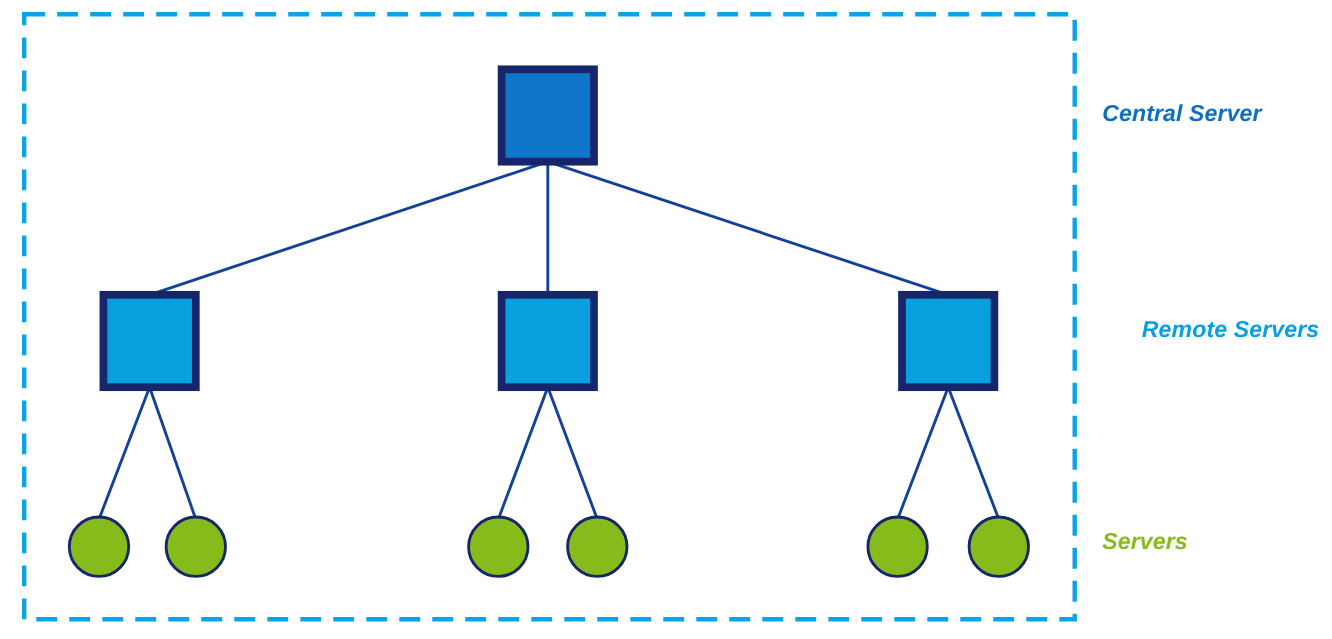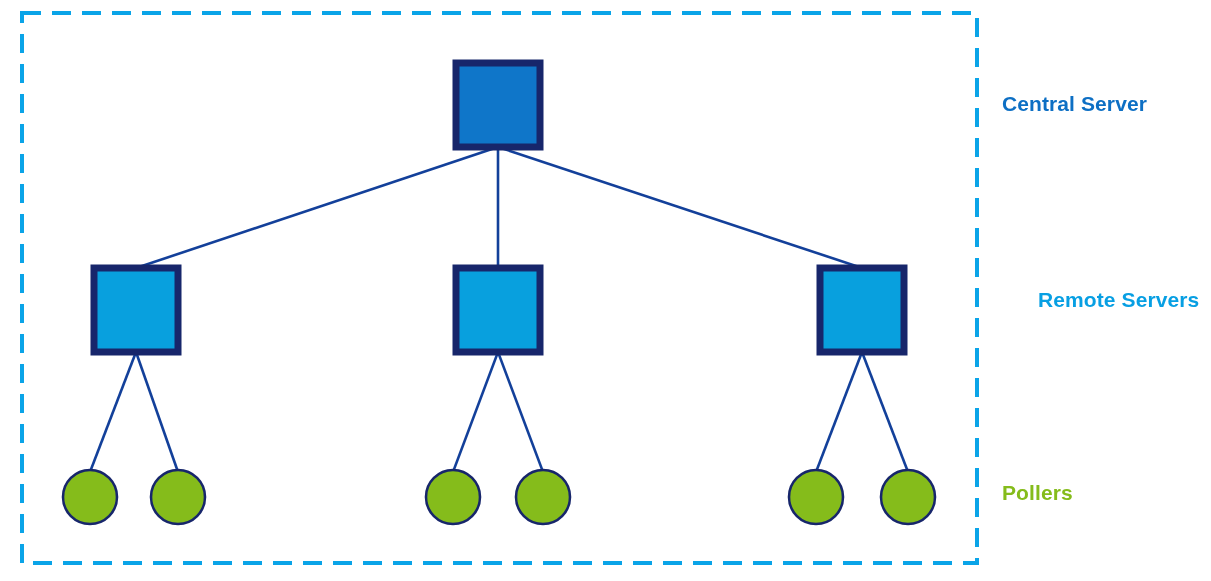--- a/index.html
+++ b/index.html
@@ -9,20 +9,21 @@
   }
   body {
     font-family: "Liberation Sans", sans-serif;
   }
   #canvas {
     position: relative;
     width: 1211px;
     height: 577px;
     background: #ffffff;
     overflow: hidden;
+    font-style: italic;
   }
   #diagram-svg {
     position: absolute;
     left: 0;
     top: 0;
     width: 1211px;
     height: 581px;
   }
   .tier-label {
     position: absolute;
@@ -69,15 +70,15 @@
         <circle cx="816" cy="497" r="27" fill="#85bc1b" stroke="#17266b" stroke-width="2.6"></circle>
         <circle cx="908" cy="497" r="27" fill="#85bc1b" stroke="#17266b" stroke-width="2.6"></circle>
       </g>
 
   </svg>
 
   <div class="tier-label" id="label-central">Central Server</div>
 
   <div class="tier-label" id="label-remote">Remote Servers</div>
 
-  <div class="tier-label" id="label-pollers">Pollers</div>
+  <div class="tier-label" id="label-pollers">Servers</div>
 
 </div>
 
 </body></html>

